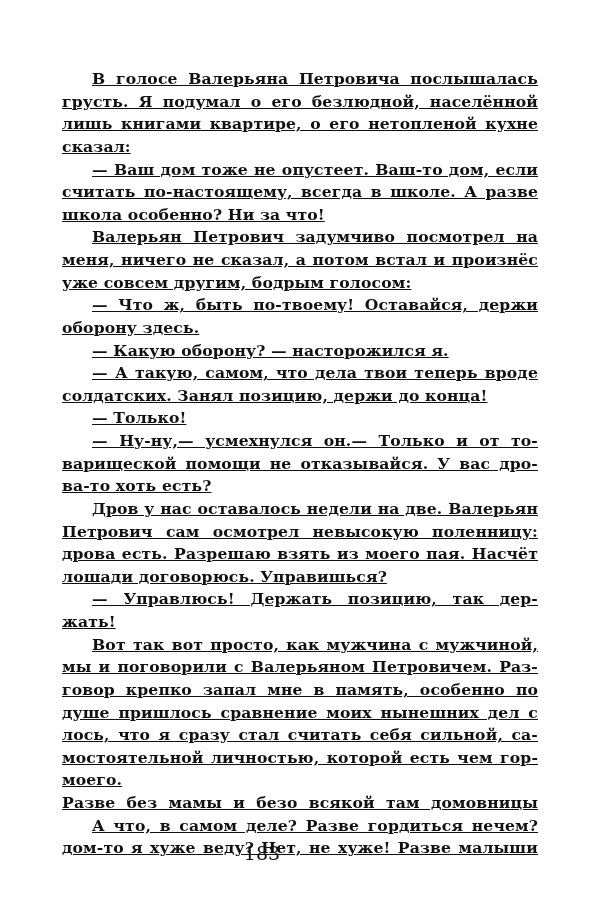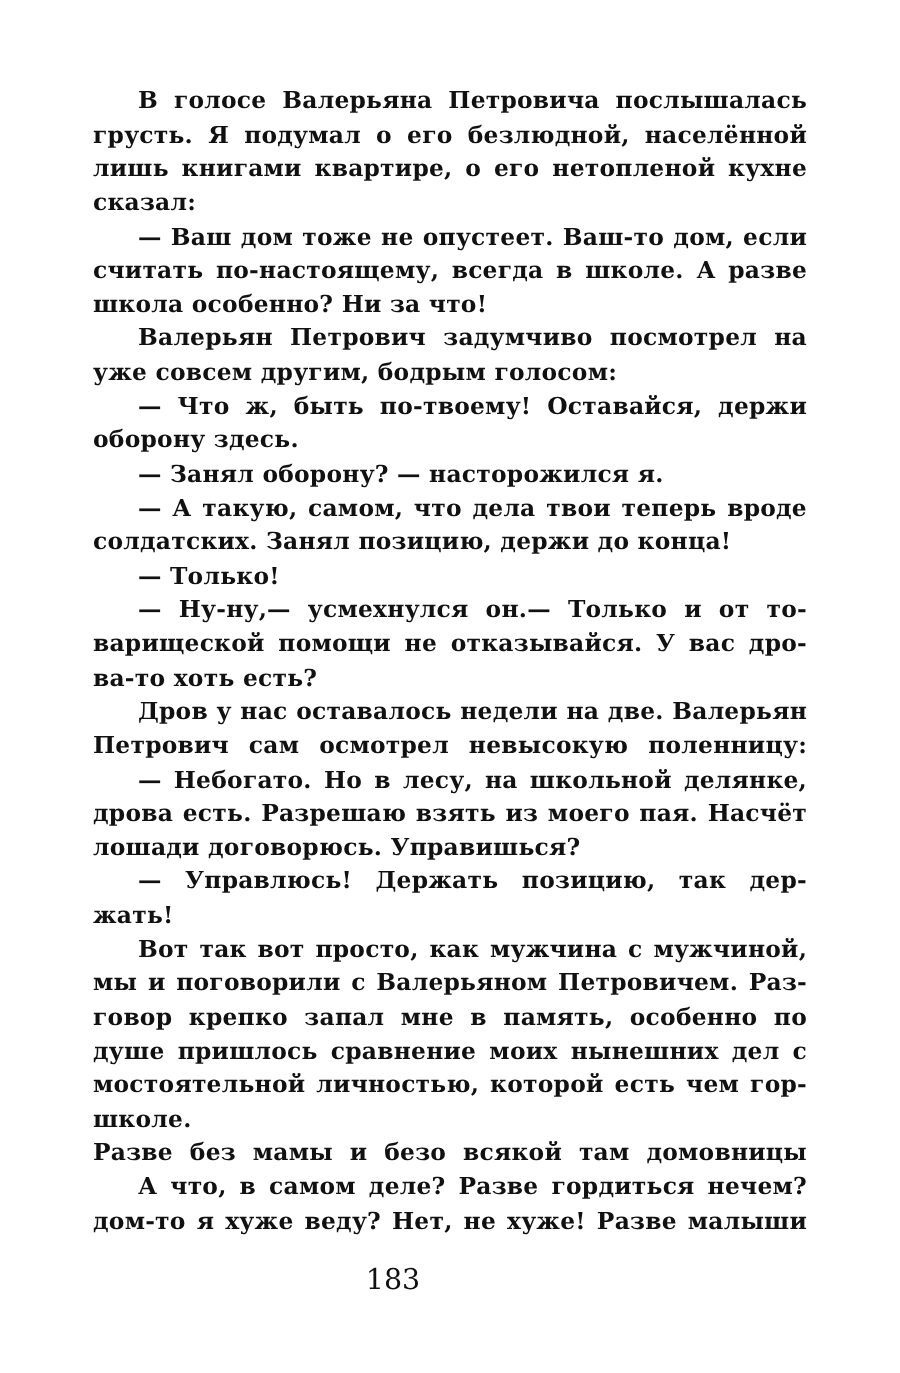--- a/index.html
+++ b/index.html
@@ -2,23 +2,24 @@
 <html><head>
 <meta charset="utf-8">
 <style>
   html, body { margin: 0; padding: 0; }
   body {
     width: 600px; height: 915px; background: #ffffff; position: relative; overflow: hidden;
     font-family: "DejaVu Serif", "Liberation Serif", serif;
     color: #111111;
   }
   .page-text {
-    position: absolute; left: 62px; top: 56px; width: 476px;
+    position: absolute; left: 62px; top: 68px; width: 476px;
     font-size: 15.6px; font-weight: bold; line-height: 22.64px;
     letter-spacing: 0.15px;
+    text-decoration: underline;
   }
   .line {
     display: block; height: 22.64px; white-space: nowrap;
     text-align: justify; text-align-last: justify;
   }
   .line.indent { padding-left: 30px; }
   .line.last { text-align-last: left; }
   .page-number {
     position: absolute; left: 0; width: 524px; top: 842px; text-align: center;
     font-size: 19px; font-weight: normal;
@@ -29,40 +30,41 @@
 
 <div class="page-text" id="body-text">
     <span class="line indent">В голосе Валерьяна Петровича послышалась</span>
     <span class="line">грусть. Я подумал о его безлюдной, населённой</span>
     <span class="line">лишь книгами квартире, о его нетопленой кухне</span>
     <span class="line last">сказал:</span>
     <span class="line indent">— Ваш дом тоже не опустеет. Ваш-то дом, если</span>
     <span class="line">считать по-настоящему, всегда в школе. А разве</span>
     <span class="line last">школа особенно? Ни за что!</span>
     <span class="line indent">Валерьян Петрович задумчиво посмотрел на</span>
+    <span class="line">меня, ничего не сказал, а потом встал и произнёс</span>
     <span class="line last">уже совсем другим, бодрым голосом:</span>
     <span class="line indent">— Что ж, быть по-твоему! Оставайся, держи</span>
     <span class="line last">оборону здесь.</span>
-    <span class="line indent last">— Занял оборону? — насторожился я.</span>
+    <span class="line indent last">— Какую оборону? — насторожился я.</span>
     <span class="line indent">— А такую, самом, что дела твои теперь вроде</span>
     <span class="line last">солдатских. Занял позицию, держи до конца!</span>
     <span class="line indent last">— Только!</span>
     <span class="line indent">— Ну-ну,— усмехнулся он.— Только и от то-</span>
     <span class="line">варищеской помощи не отказывайся. У вас дро-</span>
     <span class="line last">ва-то хоть есть?</span>
     <span class="line indent">Дров у нас оставалось недели на две. Валерьян</span>
     <span class="line">Петрович сам осмотрел невысокую поленницу:</span>
-    <span class="line indent">— Небогато. Но в лесу, на школьной делянке,</span>
     <span class="line">дрова есть. Разрешаю взять из моего пая. Насчёт</span>
     <span class="line last">лошади договорюсь. Управишься?</span>
     <span class="line indent">— Управлюсь! Держать позицию, так дер-</span>
     <span class="line last">жать!</span>
     <span class="line indent">Вот так вот просто, как мужчина с мужчиной,</span>
     <span class="line">мы и поговорили с Валерьяном Петровичем. Раз-</span>
     <span class="line">говор крепко запал мне в память, особенно по</span>
     <span class="line">душе пришлось сравнение моих нынешних дел с</span>
+    <span class="line">лось, что я сразу стал считать себя сильной, са-</span>
     <span class="line">мостоятельной личностью, которой есть чем гор-</span>
-    <span class="line last">школе.</span>
+    <span class="line last">моего.</span>
     <span class="line">Разве без мамы и безо всякой там домовницы</span>
     <span class="line indent">А что, в самом деле? Разве гордиться нечем?</span>
     <span class="line">дом-то я хуже веду? Нет, не хуже! Разве малыши</span>
   </div>
 <div class="page-number">183</div>
 
 </body></html>

